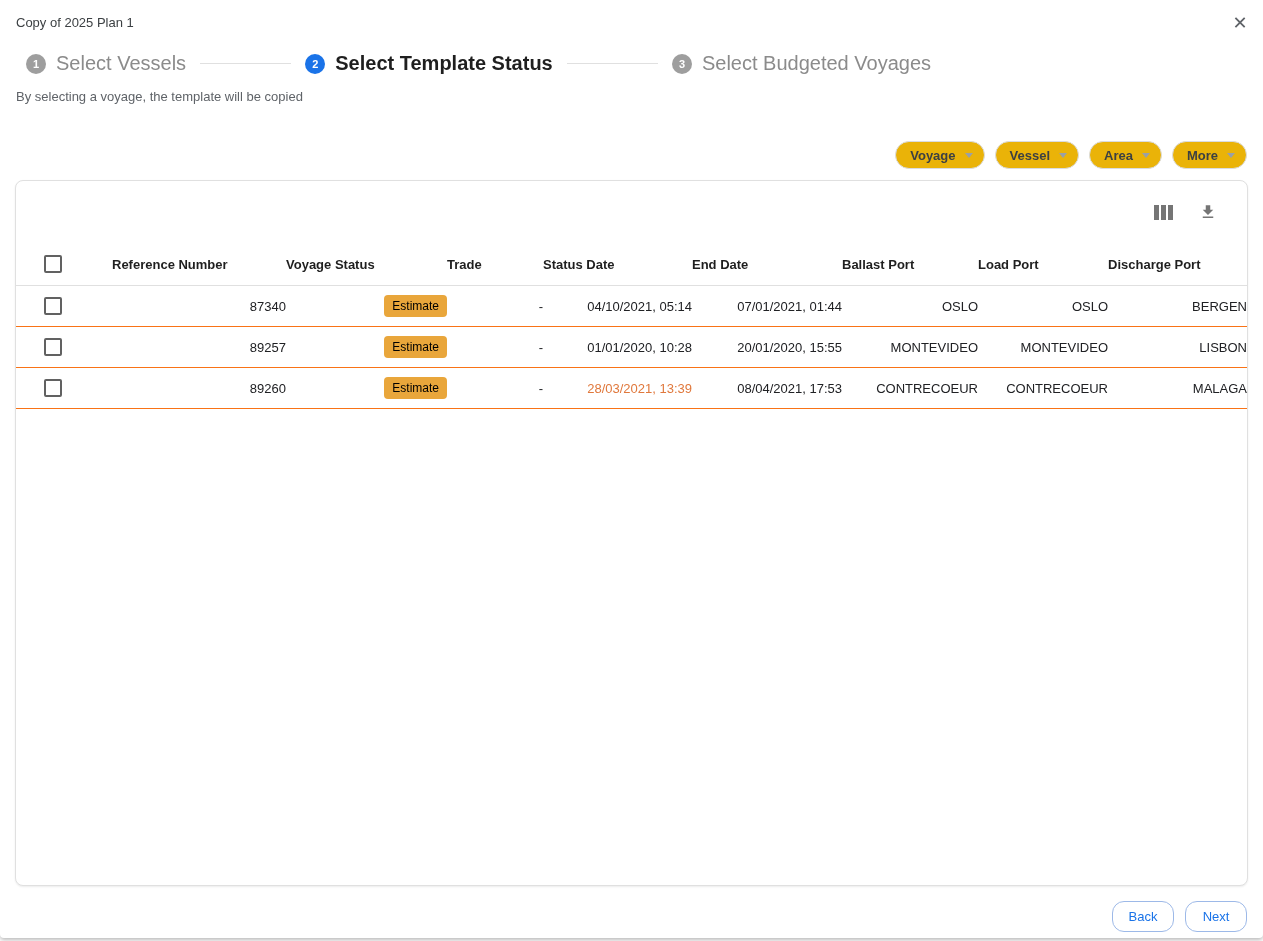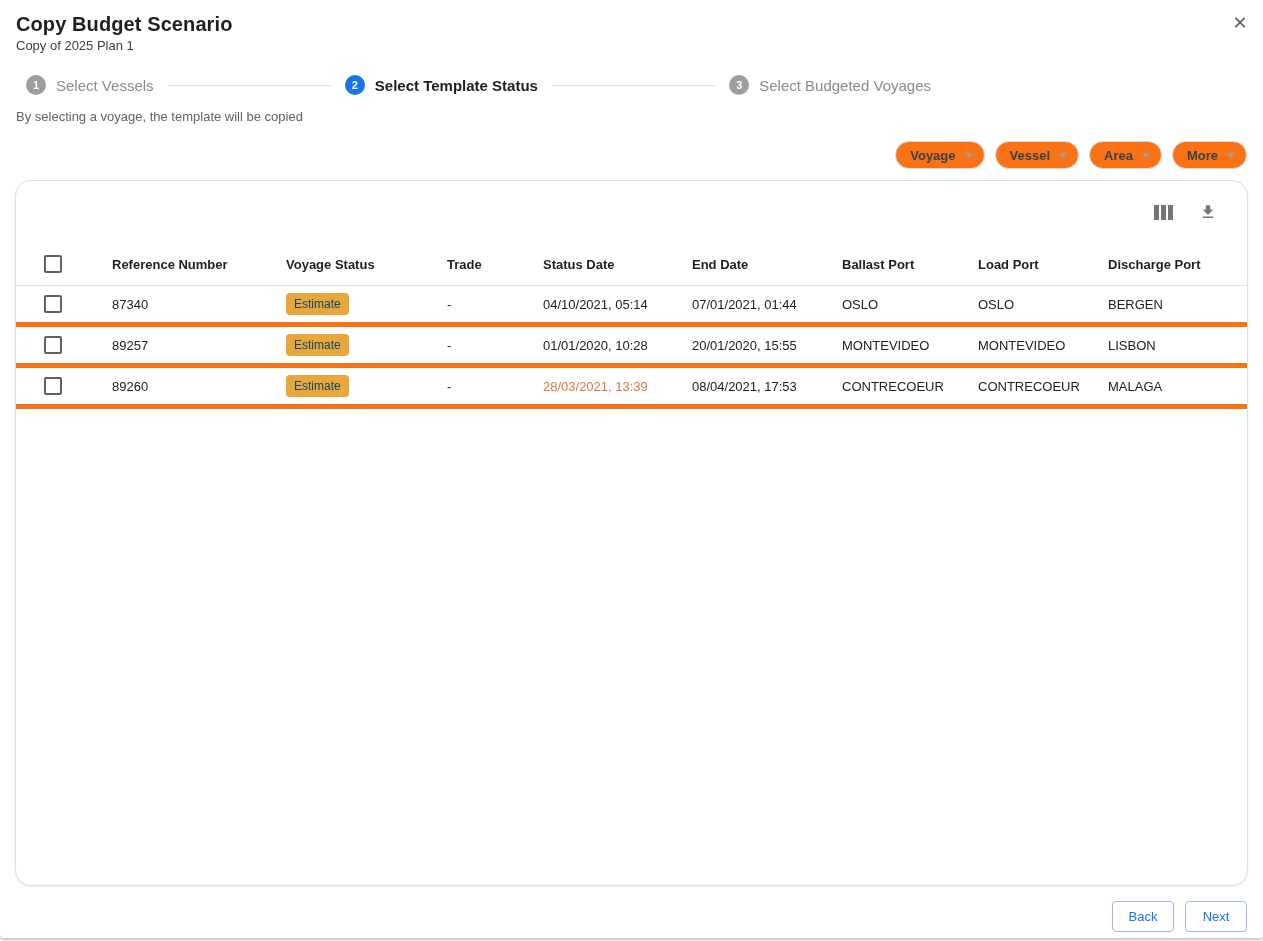--- a/index.html
+++ b/index.html
@@ -36,101 +36,100 @@
   }
   .step { display: flex; align-items: center; white-space: nowrap; }
   .step-circle {
     width: 20px; height: 20px; border-radius: 50%;
     background: #9e9e9e; color:#fff;
     font-size: 11px; font-weight: 600;
     display:flex; align-items:center; justify-content:center;
     flex: none;
   }
   .step.active .step-circle { background: #1a73e8; }
-  .step-label { margin-left: 10px; font-size: 15px; color: #8b8b8b; }
+  .step-label { margin-left: 10px; font-size: 20px; color: #8b8b8b; }
   .step.active .step-label { color: #1f1f1f; font-weight: 600; }
   .connector { flex: 1; height: 1px; background: #e0e0e0; margin: 0 14px; }
   .helper-text { margin: 14px 16px 0 16px; font-size: 13px; color: #5f6368; }
   
   .chips-row {
     position: absolute; top: 141px; right: 16px;
     display: flex; gap: 10px;
   }
   .chip {
     display: flex; align-items: center;
     height: 28px; padding: 0 11px 0 14px;
     border: 1px solid #dadce0; border-radius: 15px;
-    background: #f97316; cursor: pointer;
+    background: #eab308; cursor: pointer;
   }
   .chip-label { font-size: 13px; font-weight: 600; color: #3c4043; }
   .chip-caret {
     width: 0; height: 0; margin-left: 9px;
     border-left: 4.5px solid transparent;
     border-right: 4.5px solid transparent;
     border-top: 5px solid #9aa0a6;
   }
   
   .table-card {
     position: absolute; top: 180px; left: 15px;
     width: 1233px; height: 706px;
-    border: 1px solid #e0e0e0; border-radius: 16px;
+    border: 1px solid #e0e0e0; border-radius: 8px;
     background: #fff;
     box-shadow: 0 1px 2px rgba(0,0,0,0.08);
     overflow: hidden;
   }
   .table-toolbar {
     height: 62px; display: flex; align-items: center; justify-content: flex-end;
     gap: 26px; padding-right: 30px;
   }
   .columns-icon { display: flex; gap: 2px; cursor: pointer; }
   .columns-icon span { width: 5px; height: 15px; background: #757575; }
   .download-icon { width: 18px; height: 18px; cursor: pointer; }
   .download-icon svg { fill: #757575; width: 18px; height: 18px; }
   .grid-row {
     display: grid;
     grid-template-columns: 96px 174px 161px 96px 149px 150px 136px 130px 1fr;
     align-items: center;
   }
   .grid-head { height: 43px; border-bottom: 1px solid #e0e0e0; }
   .grid-head .hcell { font-size: 13px; font-weight: 600; color: #1f1f1f; }
-  .grid-body-row { height: 41px; border-bottom: 5px solid #f97316; font-size: 13px; color: #202124; }
+  .grid-body-row { height: 41px; border-bottom: 1px solid #f97316; font-size: 13px; color: #202124; text-align: right; }
   .cb-cell { padding-left: 28px; }
   .checkbox {
     width: 18px; height: 18px;
     border: 2px solid #616161; border-radius: 2px;
     background: #fff; cursor: pointer;
   }
   .badge {
     display: inline-block;
-    background: #e9a63b; color: #0c4a6e;
+    background: #e9a63b; color: #000000;
     font-size: 12px; font-weight: 500;
     padding: 4px 8px; border-radius: 4px;
   }
   .warn-date { color: #e0783c; }
   
   .footer {
     position: absolute; bottom: 6px; right: 16px;
     display: flex; gap: 11px;
   }
   .btn {
     min-width: 62px; height: 31px;
-    border: 1px solid #9db9e8; border-radius: 4px;
+    border: 1px solid #9db9e8; border-radius: 12px;
     background: #fff; color: #1a73e8;
     font-family: "Liberation Sans", sans-serif;
     font-size: 13px; font-weight: 500;
     cursor: pointer; padding: 0 12px;
   }
 </style>
 </head>
 <body>
 
 <div class="dialog">
 
   <div class="dlg-header">
-    <div class="dlg-title">Copy Budget Scenario</div>
     <div class="dlg-subtitle">Copy of 2025 Plan 1</div>
     <button class="close-btn">✕</button>
   </div>
 
   <div class="stepper">
     <div class="step">
       <div class="step-circle">1</div>
       <div class="step-label">Select Vessels</div>
     </div>
     <div class="connector"></div>

